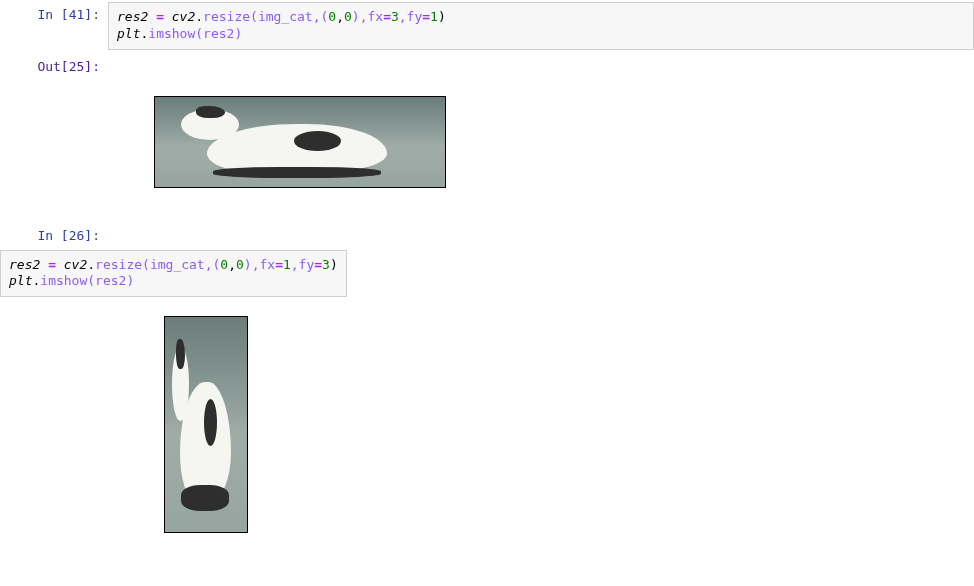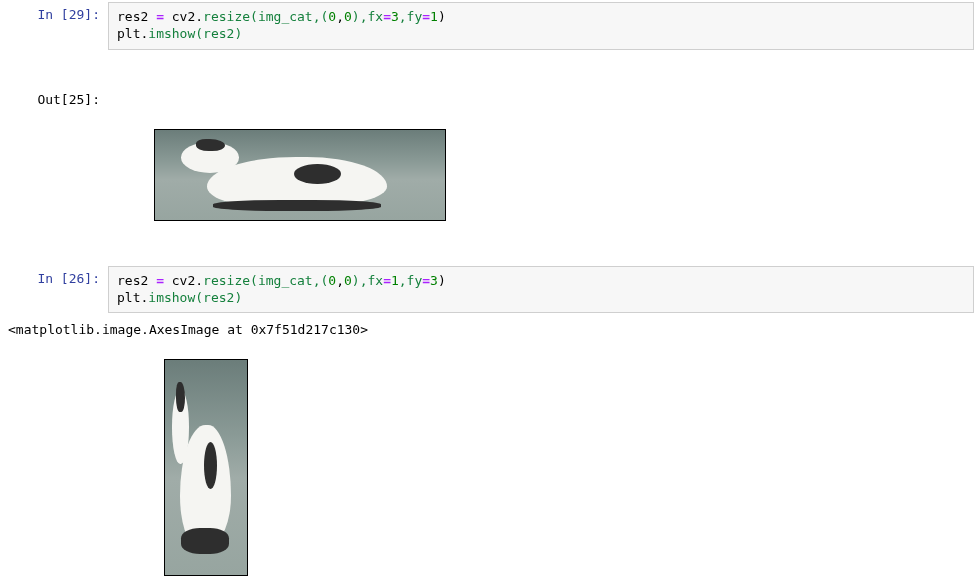--- a/index.html
+++ b/index.html
@@ -18,21 +18,21 @@
   .prompt {
     width: 100px;
     min-width: 100px;
     text-align: right;
     padding: 5px 8px 5px 0;
     font-family: "DejaVu Sans Mono", monospace;
     font-size: 13px;
     line-height: 1.3;
   }
   .in-prompt { color: #303F9F; }
-  .out-prompt { color: #000000; margin-top: 33px; }
+  .out-prompt { color: #4c1d95; }
   .code-area {
     flex: 1;
     background: #f7f7f7;
     border: 1px solid #cfcfcf;
     padding: 6px 8px;
     font-family: "DejaVu Sans Mono", monospace;
     font-size: 13px;
     line-height: 1.3;
     white-space: pre;
   }
@@ -40,23 +40,23 @@
     flex: 1;
     padding: 5px 8px;
     font-family: "DejaVu Sans Mono", monospace;
     font-size: 13px;
     line-height: 1.3;
   }
   .output-display {
     flex: 1;
     padding: 5px 0 5px 8px;
   }
-  .tok-var { color: #000; }
+  .tok-var { color: #000; font-style: italic; }
   .tok-op { color: #AA22FF; font-weight: bold; }
-  .tok-func { color: #15803d; }
+  .tok-func { color: #8b5cf6; }
   .tok-num { color: #008000; }
   .tok-punc { color: #000; }
 
   .plot {
     position: relative;
     font-family: "DejaVu Sans", Arial, sans-serif;
     font-size: 10px;
     color: #000;
   }
   .axes-frame {
@@ -97,21 +97,21 @@
     position:absolute; background:#f5f5f2; border-radius:50%;
   }
   .cat-tail {
     position:absolute; background:#2e2e2e; border-radius:40%;
   }
 </style>
 </head>
 <body>
 
 <div class="cell">
-  <div class="prompt in-prompt">In [29]:</div>
+  <div class="prompt in-prompt">In [41]:</div>
   <div class="code-area" id="code-0"><span class="tok-var">res2 </span><span class="tok-op">=</span><span class="tok-var"> cv2</span><span class="tok-punc">.</span><span class="tok-func">resize(img_cat,(</span><span class="tok-num">0</span><span class="tok-punc">,</span><span class="tok-num">0</span><span class="tok-func">),fx</span><span class="tok-op">=</span><span class="tok-num">3</span><span class="tok-func">,fy</span><span class="tok-op">=</span><span class="tok-num">1</span><span class="tok-punc">)</span><br><span class="tok-var">plt</span><span class="tok-punc">.</span><span class="tok-func">imshow(res2)</span></div>
 </div>
 <div class="cell">
   <div class="prompt out-prompt">Out[25]:</div>
 </div>
 <div class="cell">
   <div class="prompt"></div>
   <div class="output-display">
     <div class="plot" id="plot-c1" style="width: 336px; height: 114px;">
         <div class="axes-frame" style="left: 38px; top: 6px; width: 290px; height: 90px; position: absolute;">
@@ -131,26 +131,25 @@
             <div class="cat-head" style="left: 9%; top: 14%; width: 20%; height: 34%;"></div>
             <div class="cat-spot" style="left: 48%; top: 38%; width: 16%; height: 22%;"></div>
             <div class="cat-spot" style="left: 14%; top: 10%; width: 10%; height: 14%; border-radius: 40% 60% 50% 50%;"></div>
             <div class="cat-tail" style="left: 20%; top: 78%; width: 58%; height: 12%;"></div>
           </div>
         </div>
       </div>
   </div>
 </div>
 
-<div class="cell" style="margin-top:20px;">
+<div class="cell" style="margin-top:10px;flex-direction:column;">
   <div class="prompt in-prompt">In [26]:</div>
   <div class="code-area" id="code-1"><span class="tok-var">res2 </span><span class="tok-op">=</span><span class="tok-var"> cv2</span><span class="tok-punc">.</span><span class="tok-func">resize(img_cat,(</span><span class="tok-num">0</span><span class="tok-punc">,</span><span class="tok-num">0</span><span class="tok-func">),fx</span><span class="tok-op">=</span><span class="tok-num">1</span><span class="tok-func">,fy</span><span class="tok-op">=</span><span class="tok-num">3</span><span class="tok-punc">)</span><br><span class="tok-var">plt</span><span class="tok-punc">.</span><span class="tok-func">imshow(res2)</span></div>
 </div>
 <div class="cell">
-  <div class="output-text">&lt;matplotlib.image.AxesImage at 0x7f51d217c130&gt;</div>
 </div>
 <div class="cell">
   <div class="prompt"></div>
   <div class="output-display">
     <div class="plot" id="plot-c2" style="width: 138px; height: 239px;">
         <div class="axes-frame" style="left: 48px; top: 6px; width: 82px; height: 215px; position: absolute;">
           <div class="tick-y" style="top: 0px;">0</div>
           <div class="tick-y" style="top: 33.0769px;">200</div>
           <div class="tick-y" style="top: 66.1538px;">400</div>
           <div class="tick-y" style="top: 99.2308px;">600</div>

